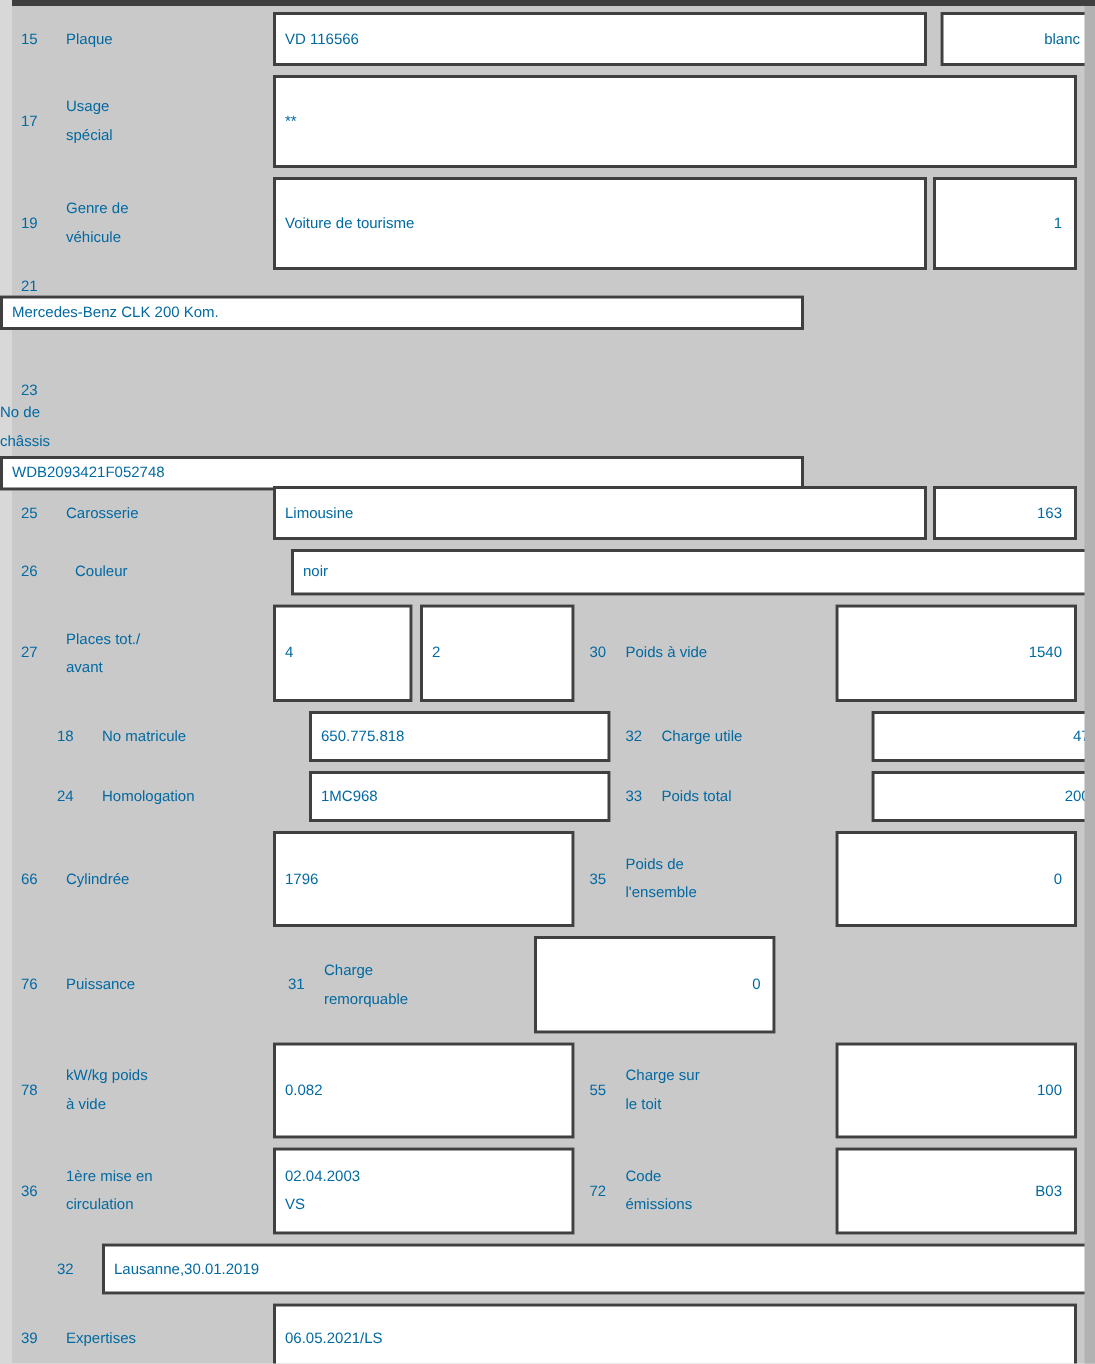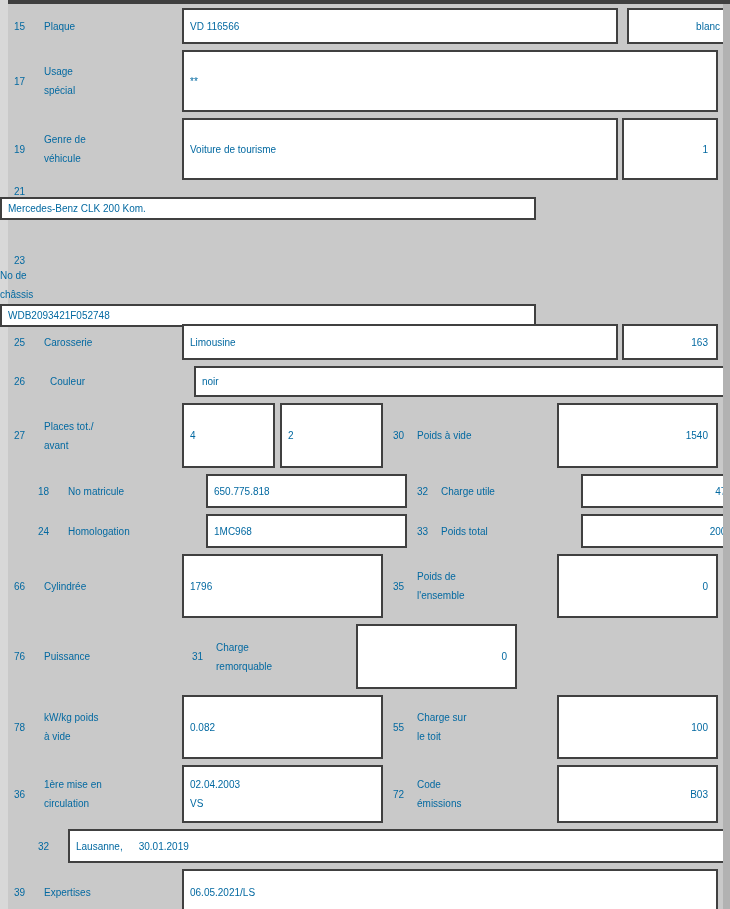--- a/index.html
+++ b/index.html
@@ -32,21 +32,21 @@
   .v-left{width:201px;text-align:right;}          
   .v-right{width:161px;}         
   .v-code{width:96px;margin-left:4px;}
   .v-blanc{width:103px;margin-left:9px;}
   .v-p1{width:93px;}
   .v-p2{width:103px;margin-left:5px;}
   .v-r38{width:676px;}
   .h36{height:36px;}.h62{height:62px;}.h63{height:63px;flex-direction:column;}.h31{height:31px;justify-content:space-between;}
   .h65{height:65px;}.h34{height:34px;padding-left:24px;}.h64{height:64px;}.h58{height:58px;}.h47{height:47px;}
   .twolines{display:flex;flex-direction:column;justify-content:center;align-items:flex-start;}
-  .date-gap{margin-left:16px;}
+  .date-gap{}
 </style>
 </head>
 <body>
 
 <div class="form">
   <div class="topbar"></div>
   <div class="leftstrip"></div>
 
   <div class="rows">
 

